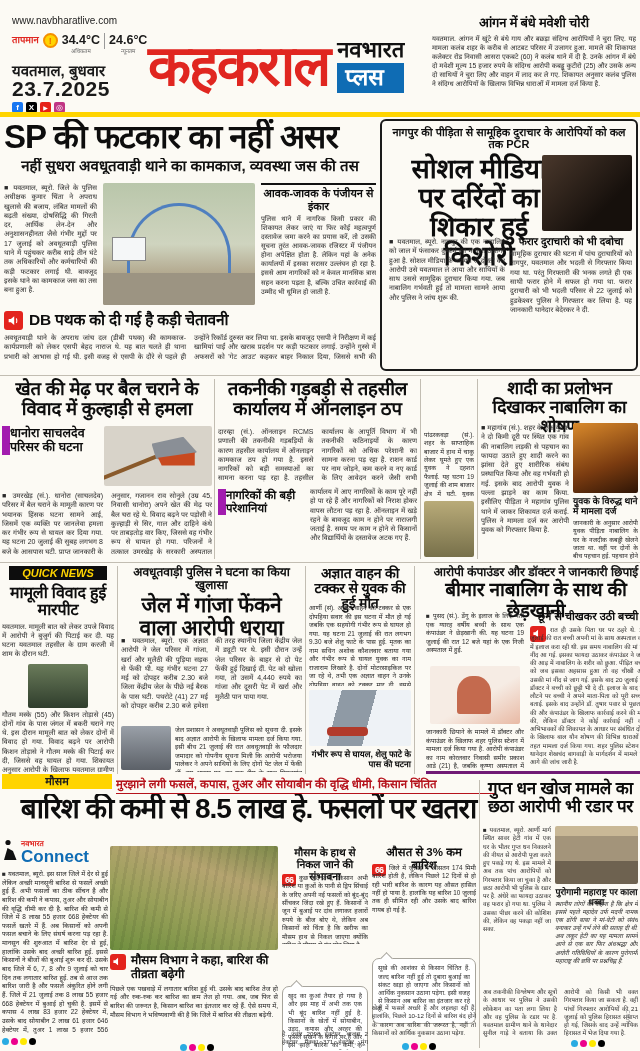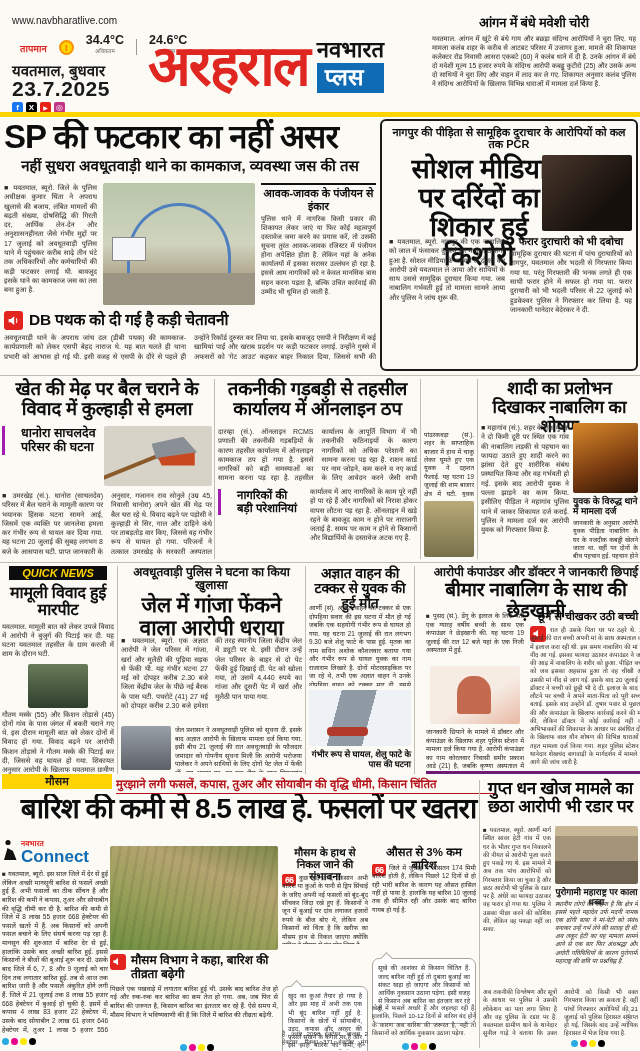--- a/index.html
+++ b/index.html
@@ -17,38 +17,38 @@
 .spk{background:#e3231d;border-radius:3px;display:flex;align-items:center;justify-content:center}
 .spk svg{width:70%;height:70%}
 .qicon{background:#e3231d;color:#fff;font-weight:800;display:flex;align-items:center;justify-content:center;border-radius:2px;font-size:9px;letter-spacing:-1px}
 .bubble{background:#fff;border:1px solid #a7a49c;border-radius:7px;padding:5px 5px 4px 5px;position:relative}
 .bubble:before{content:"";position:absolute;top:-5px;left:9px;width:8px;height:8px;background:#fff;border-left:1px solid #a7a49c;border-top:1px solid #a7a49c;transform:rotate(45deg)}
 .bubble .bq{font-size:6.3px;line-height:1.3;text-align:justify;color:#333}
 .cmyk{display:flex;gap:2px}
 .cmyk i{width:7px;height:7px;border-radius:50%;display:block}
 .cmyk .c{background:#29abe2}.cmyk .m{background:#ec008c}.cmyk .y{background:#ffe800}.cmyk .k{background:#000}
 .soc{width:11px;height:11px;border-radius:2px;color:#fff;font-size:8px;font-weight:800;display:flex;align-items:center;justify-content:center}
-.sub-bar{border-left:3px solid #a21caf;padding-left:16px;font-weight:800;line-height:1.15;color:#0d0d0d}
+.sub-bar{border-left:8px solid #a21caf;padding-left:0;font-weight:800;line-height:1.15;color:#0d0d0d}
 .arch{position:absolute;left:16%;right:16%;top:16%;height:72%;border:3px solid #4f7fbf;border-bottom:none;border-radius:50% 50% 0 0/62% 62% 0 0}
 .road{position:absolute;left:0;right:0;bottom:0;height:26%;background:#9c9482}
 .sign{position:absolute;left:6%;top:44%;width:22%;height:20%;background:#f5f7f8;border:1px solid #888}
 .axehead{position:absolute;right:14%;top:18%;width:42%;height:46%;background:#8a8f96;clip-path:polygon(0 25%,70% 0,100% 55%,55% 100%,10% 80%);}
 .axeedge{position:absolute;right:16%;top:44%;width:34%;height:22%;background:#c8491f;clip-path:polygon(0 40%,100% 0,100% 100%,10% 100%)}
 .handle{position:absolute;left:-6%;top:58%;width:78%;height:7%;background:#8a5a2b;transform:rotate(-22deg)}
 .nowrap{white-space:nowrap;overflow:hidden}
 .ital{font-style:italic}
 </style>
 </head>
 <body>
 
 <div class="page">
 
   <div class="abs" style="left:0;top:0;width:524px;height:112px">
     <div class="abs" style="left:12px;top:15px;font-size:10px;color:#222">www.navbharatlive.com</div>
-    <div class="abs" style="left:20px;top:33px;display:flex;align-items:flex-end;gap:12px">
+    <div class="abs" style="left:12px;top:33px;display:flex;align-items:flex-start;gap:4px">
       <span style="color:#e02620;font-weight:800;font-size:9.5px">तापमान</span>
       <span style="width:15px;height:15px;border-radius:50%;background:#ffd400;border:2px solid #f59000;display:flex;align-items:center;justify-content:center;color:#f26a00;font-weight:800;font-size:9px">!</span>
       <span style="text-align:center">
         <span style="font-weight:800;font-size:12.5px;display:block">34.4°C</span>
         <span style="font-size:5.5px;color:#666;display:block">अधिकतम</span>
       </span>
       <span style="width:1px;height:16px;background:#999"></span>
       <span style="text-align:center">
         <span style="font-weight:800;font-size:12.5px;display:block">24.6°C</span>
         <span style="font-size:5.5px;color:#666;display:block">न्यूनतम</span>
@@ -57,21 +57,21 @@
     <div class="abs" style="left:12px;top:60px;font-weight:800;font-size:15px">यवतमाल, बुधवार</div>
     <div class="abs" style="left:12px;top:77px;font-weight:800;font-size:21px;letter-spacing:.5px">23.7.2025</div>
     <div class="abs" style="left:12px;top:102px;display:flex;gap:3px">
       <span class="soc" style="background:#1877f2">f</span>
       <span class="soc" style="background:#000">X</span>
       <span class="soc" style="background:#e62117;font-size:6px">▶</span>
       <span class="soc" style="background:#c13584">◎</span>
     </div>
 
     <div class="abs" style="left:148px;top:24px;width:290px;height:84px;display:flex;align-items:center;gap:8px">
-      <span style="color:#e02620;font-weight:800;font-size:56px;line-height:1;letter-spacing:-2px">अरहराल</span>
+      <span style="color:#e02620;font-weight:800;font-size:56px;line-height:1;letter-spacing:-2px">कहकराल</span>
       <span style="display:flex;flex-direction:column;gap:2px">
         <span style="font-weight:800;font-size:22px;color:#111;line-height:1">नवभारत</span>
         <span style="font-weight:800;font-size:23px;color:#fff;background:#0f6cb4;padding:1px 8px;line-height:1.2">प्लस</span>
       </span>
     </div>
 
     <div class="abs" style="left:432px;top:16px;width:204px;height:94px">
       <div class="hl" style="font-size:13px;margin-bottom:4px">आंगन में बंधे मवेशी चोरी</div>
       <div class="bt" style="font-size:6.8px;height:76px">यवतमाल. आंगन में खूंटे से बंधे गाय और बछड़ा संदिग्ध आरोपियों ने चुरा लिए. यह मामला कलंब शहर के करीब से आटबट परिसर में उजागर हुआ. मामले की शिकायत कलेक्टर रोड निवासी आसरा एकबटे (60) ने कलंब थाने में दी है. उनके आंगन में बंधे दो मवेशी मूल्य 15 हजार रुपये के संदिग्ध आरोपी कबड्डू कुटीरो (25) और उसके अन्य दो साथियों ने चुरा लिए और वाहन में लाद कर ले गए. शिकायत अनुसार कलंब पुलिस ने संदिग्ध आरोपियों के खिलाफ विभिन्न धाराओं में मामला दर्ज किया है.</div>
     </div>

